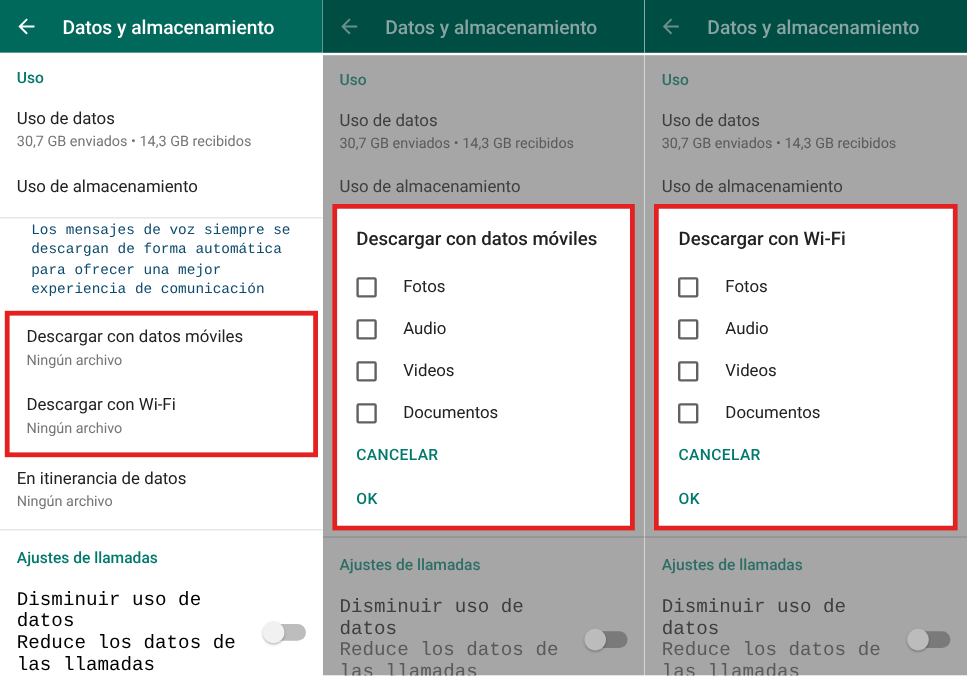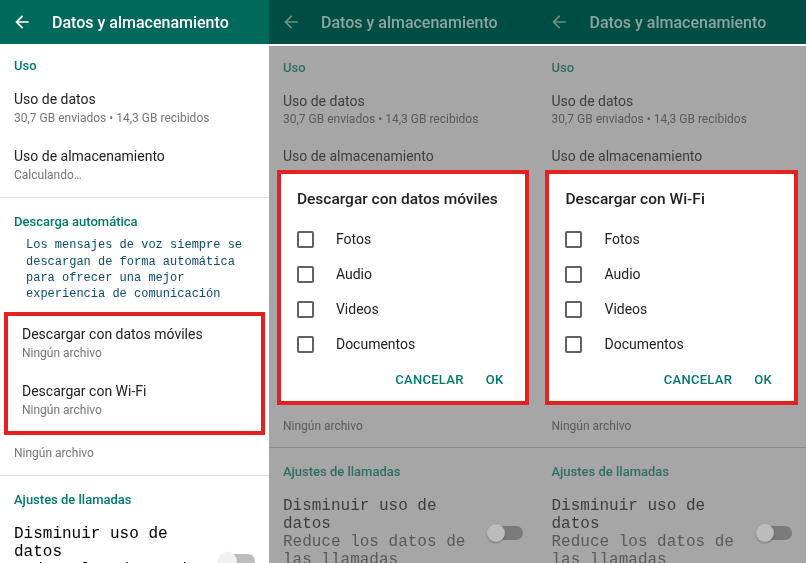--- a/index.html
+++ b/index.html
@@ -35,21 +35,21 @@
   .dimmed .bg-switch::after { content: ""; position: absolute; width: 18px; height: 18px; background: #bcbcbc; border-radius: 50%; top: -2px; left: -2px; box-shadow: 0 1px 2px rgba(0,0,0,.3); }
 
   
   .dialog-wrap { position: absolute; top: 170px; left: 8px; right: 8px; }
   .dialog-border { border: 4px solid #e52020; }
   .dialog { background: #fff; padding: 16px 10px 8px 16px; }
   .dialog-title { font-size: 15.5px; font-weight: 500; color: #212121; margin-bottom: 14px; }
   .check-row { display: flex; align-items: flex-start; padding: 9px 0; }
   .checkbox { width: 17px; height: 17px; border: 2px solid #616161; border-radius: 2px; margin-right: 22px; flex-shrink: 0; }
   .check-label { font-size: 14px; color: #212121; }
-  .dialog-actions { display: flex; justify-content: flex-end; gap: 22px; padding: 10px 12px 6px 0; }
+  .dialog-actions { display: flex; justify-content: flex-end; gap: 22px; padding: 10px 12px 6px 0; flex-direction: column; }
   .dialog-btn { color: #00796b; font-size: 13px; font-weight: 500; letter-spacing: .3px; }
 </style>
 </head>
 <body>
 
 <div class="screen first">
   <div class="appbar">
     <span class="back">
       <svg width="20" height="20" viewBox="0 0 24 24" fill="#fff">
           <path d="M20 11H7.8l5.6-5.6L12 4l-8 8 8 8 1.4-1.4L7.8 13H20z"></path>
@@ -58,36 +58,35 @@
     <span class="title">Datos y almacenamiento</span>
   </div>
   <div class="content">
     <div class="section-header">Uso</div>
     <div class="item">
       <div class="line1">Uso de datos</div>
       <div class="line2">30,7 GB enviados • 14,3 GB recibidos</div>
     </div>
     <div class="item">
       <div class="line1">Uso de almacenamiento</div>
-      <div class="line2">Calculando…</div>
     </div>
     <div class="divider"></div>
-    <div class="section-header">Descarga automática</div>
     <div class="desc">Los mensajes de voz siempre se descargan de forma automática para ofrecer una mejor experiencia de comunicación</div>
     <div class="highlight-box">
       <div class="item">
         <div class="line1">Descargar con datos móviles</div>
         <div class="line2">Ningún archivo</div>
       </div>
       <div class="item">
         <div class="line1">Descargar con Wi-Fi</div>
         <div class="line2">Ningún archivo</div>
       </div>
     </div>
     <div class="item">
+      <div class="line1">En itinerancia de datos</div>
       <div class="line2">Ningún archivo</div>
     </div>
     <div class="divider"></div>
     <div class="section-header">Ajustes de llamadas</div>
     <div class="switch-row">
       <div class="text-col">
         <div class="line1">Disminuir uso de datos</div>
         <div class="line2">Reduce los datos de las llamadas</div>
       </div>
       <div class="switch"></div>

